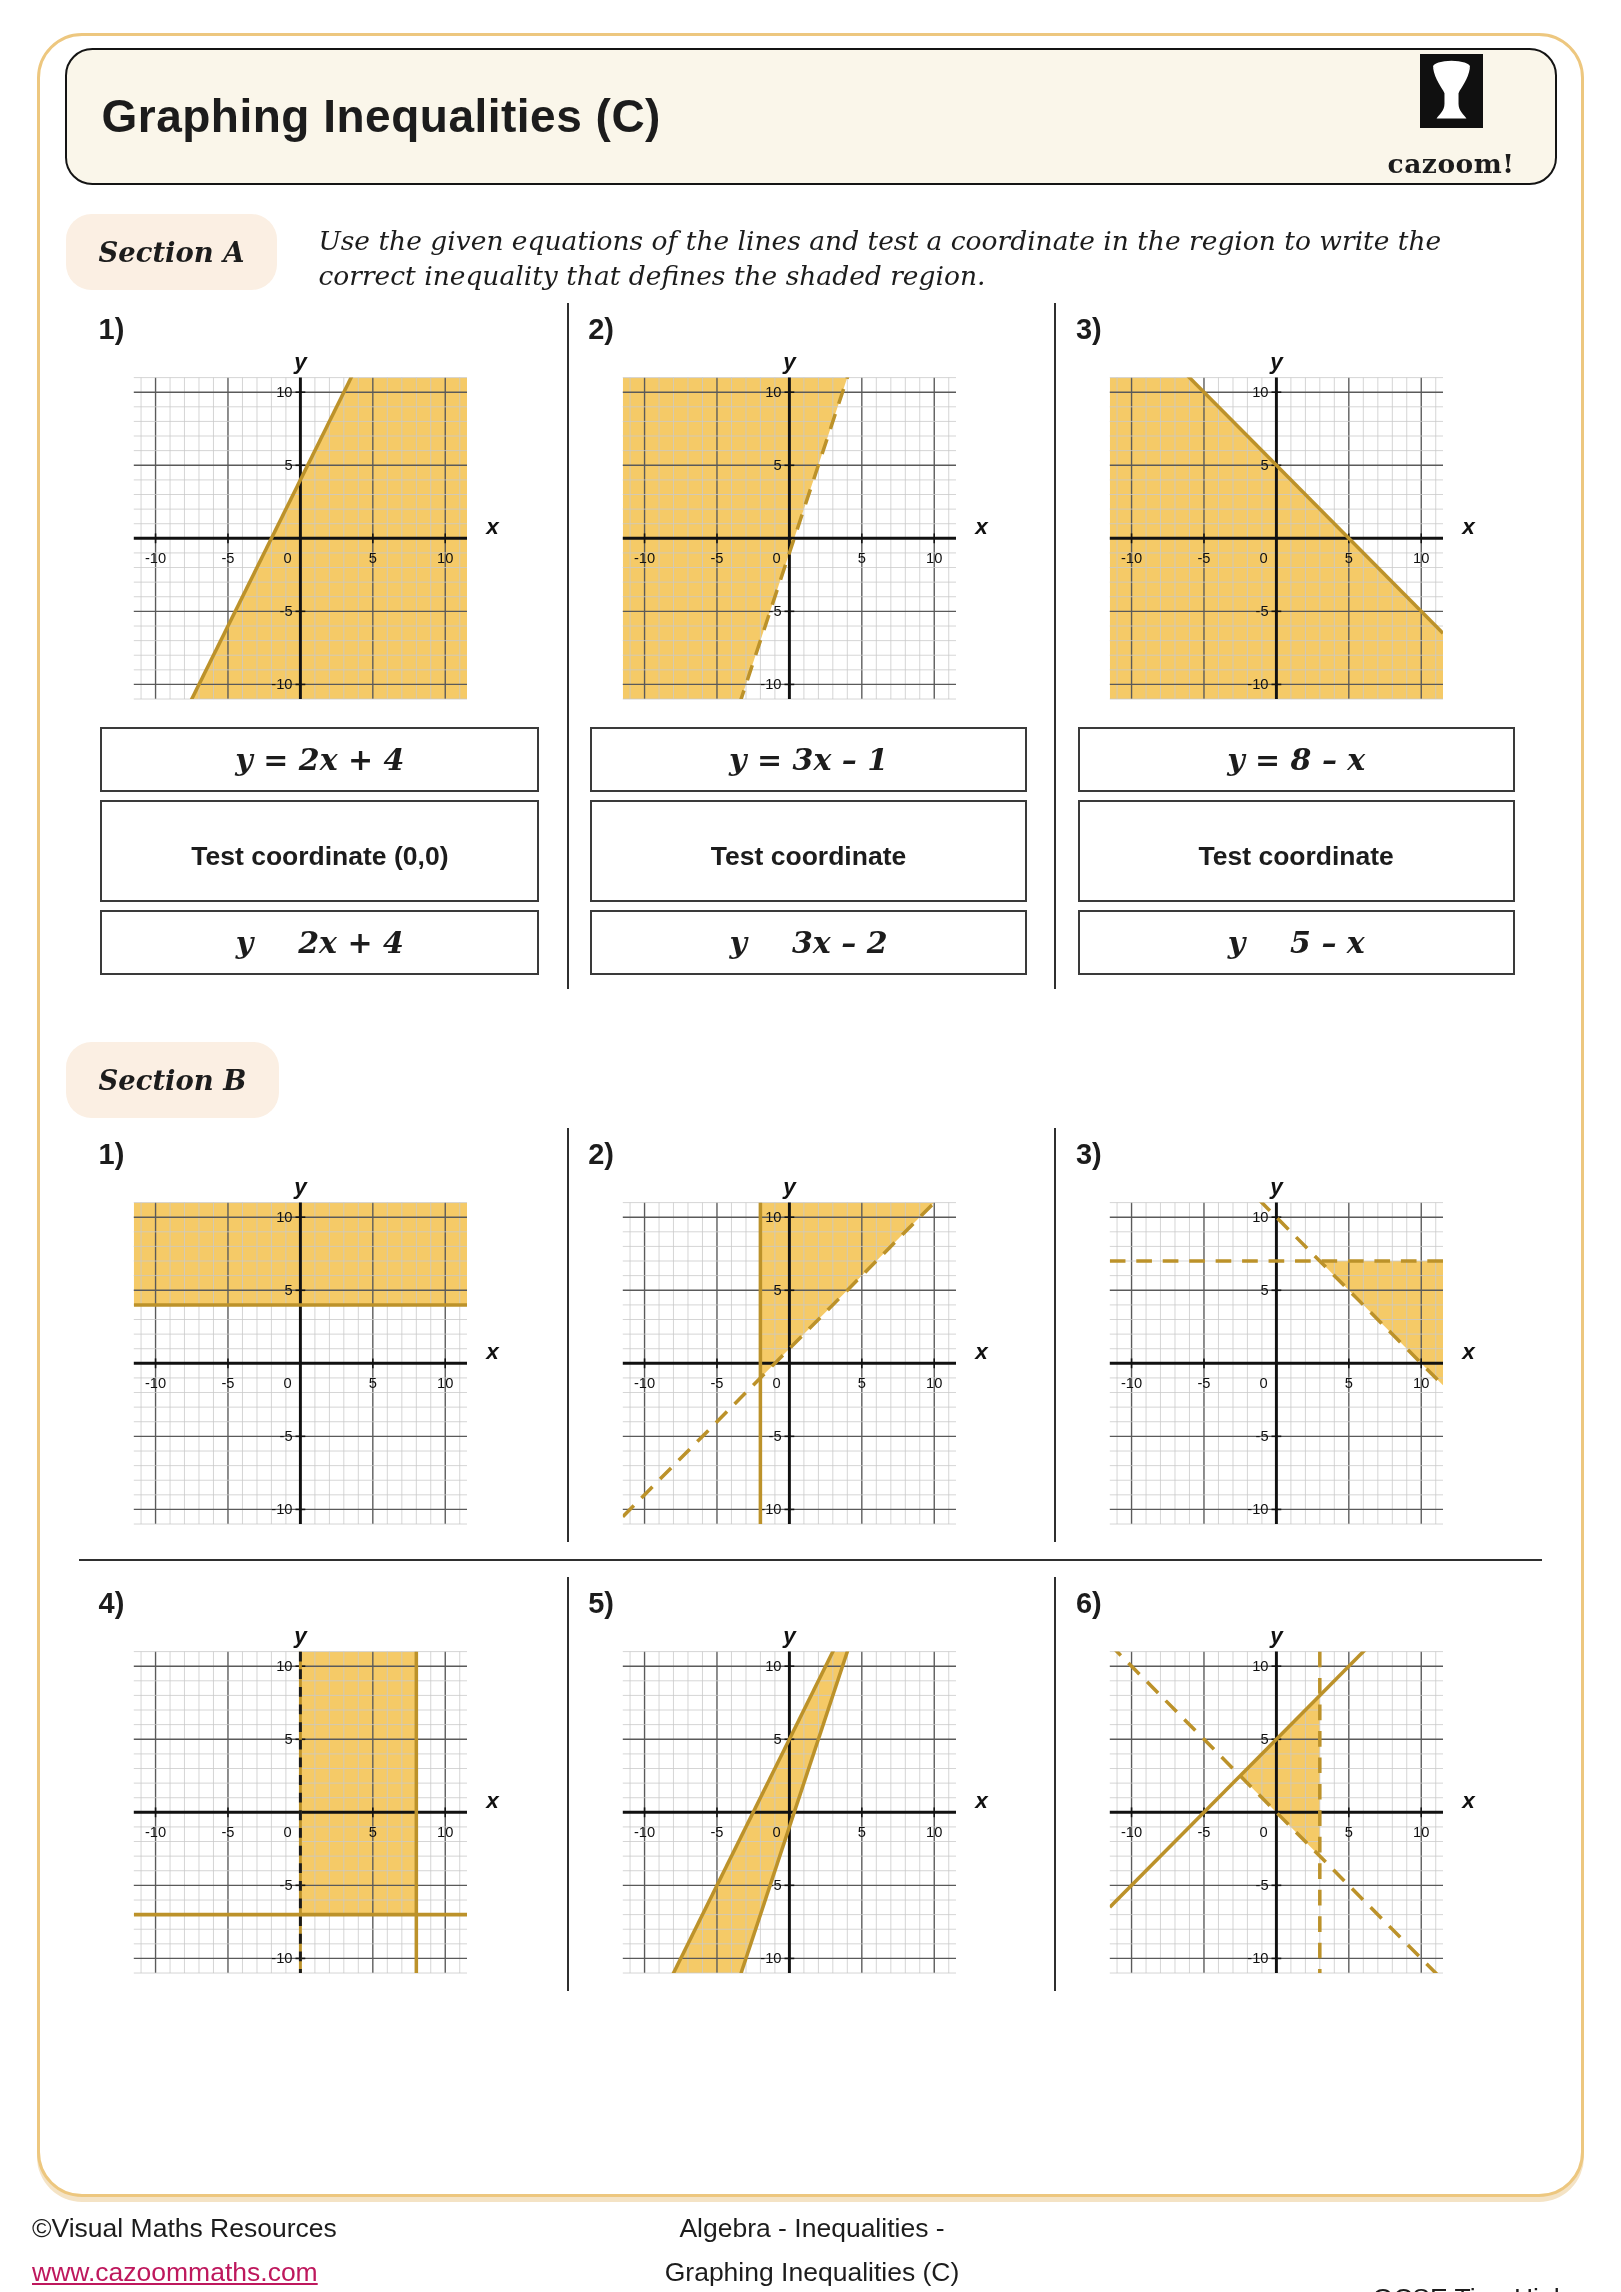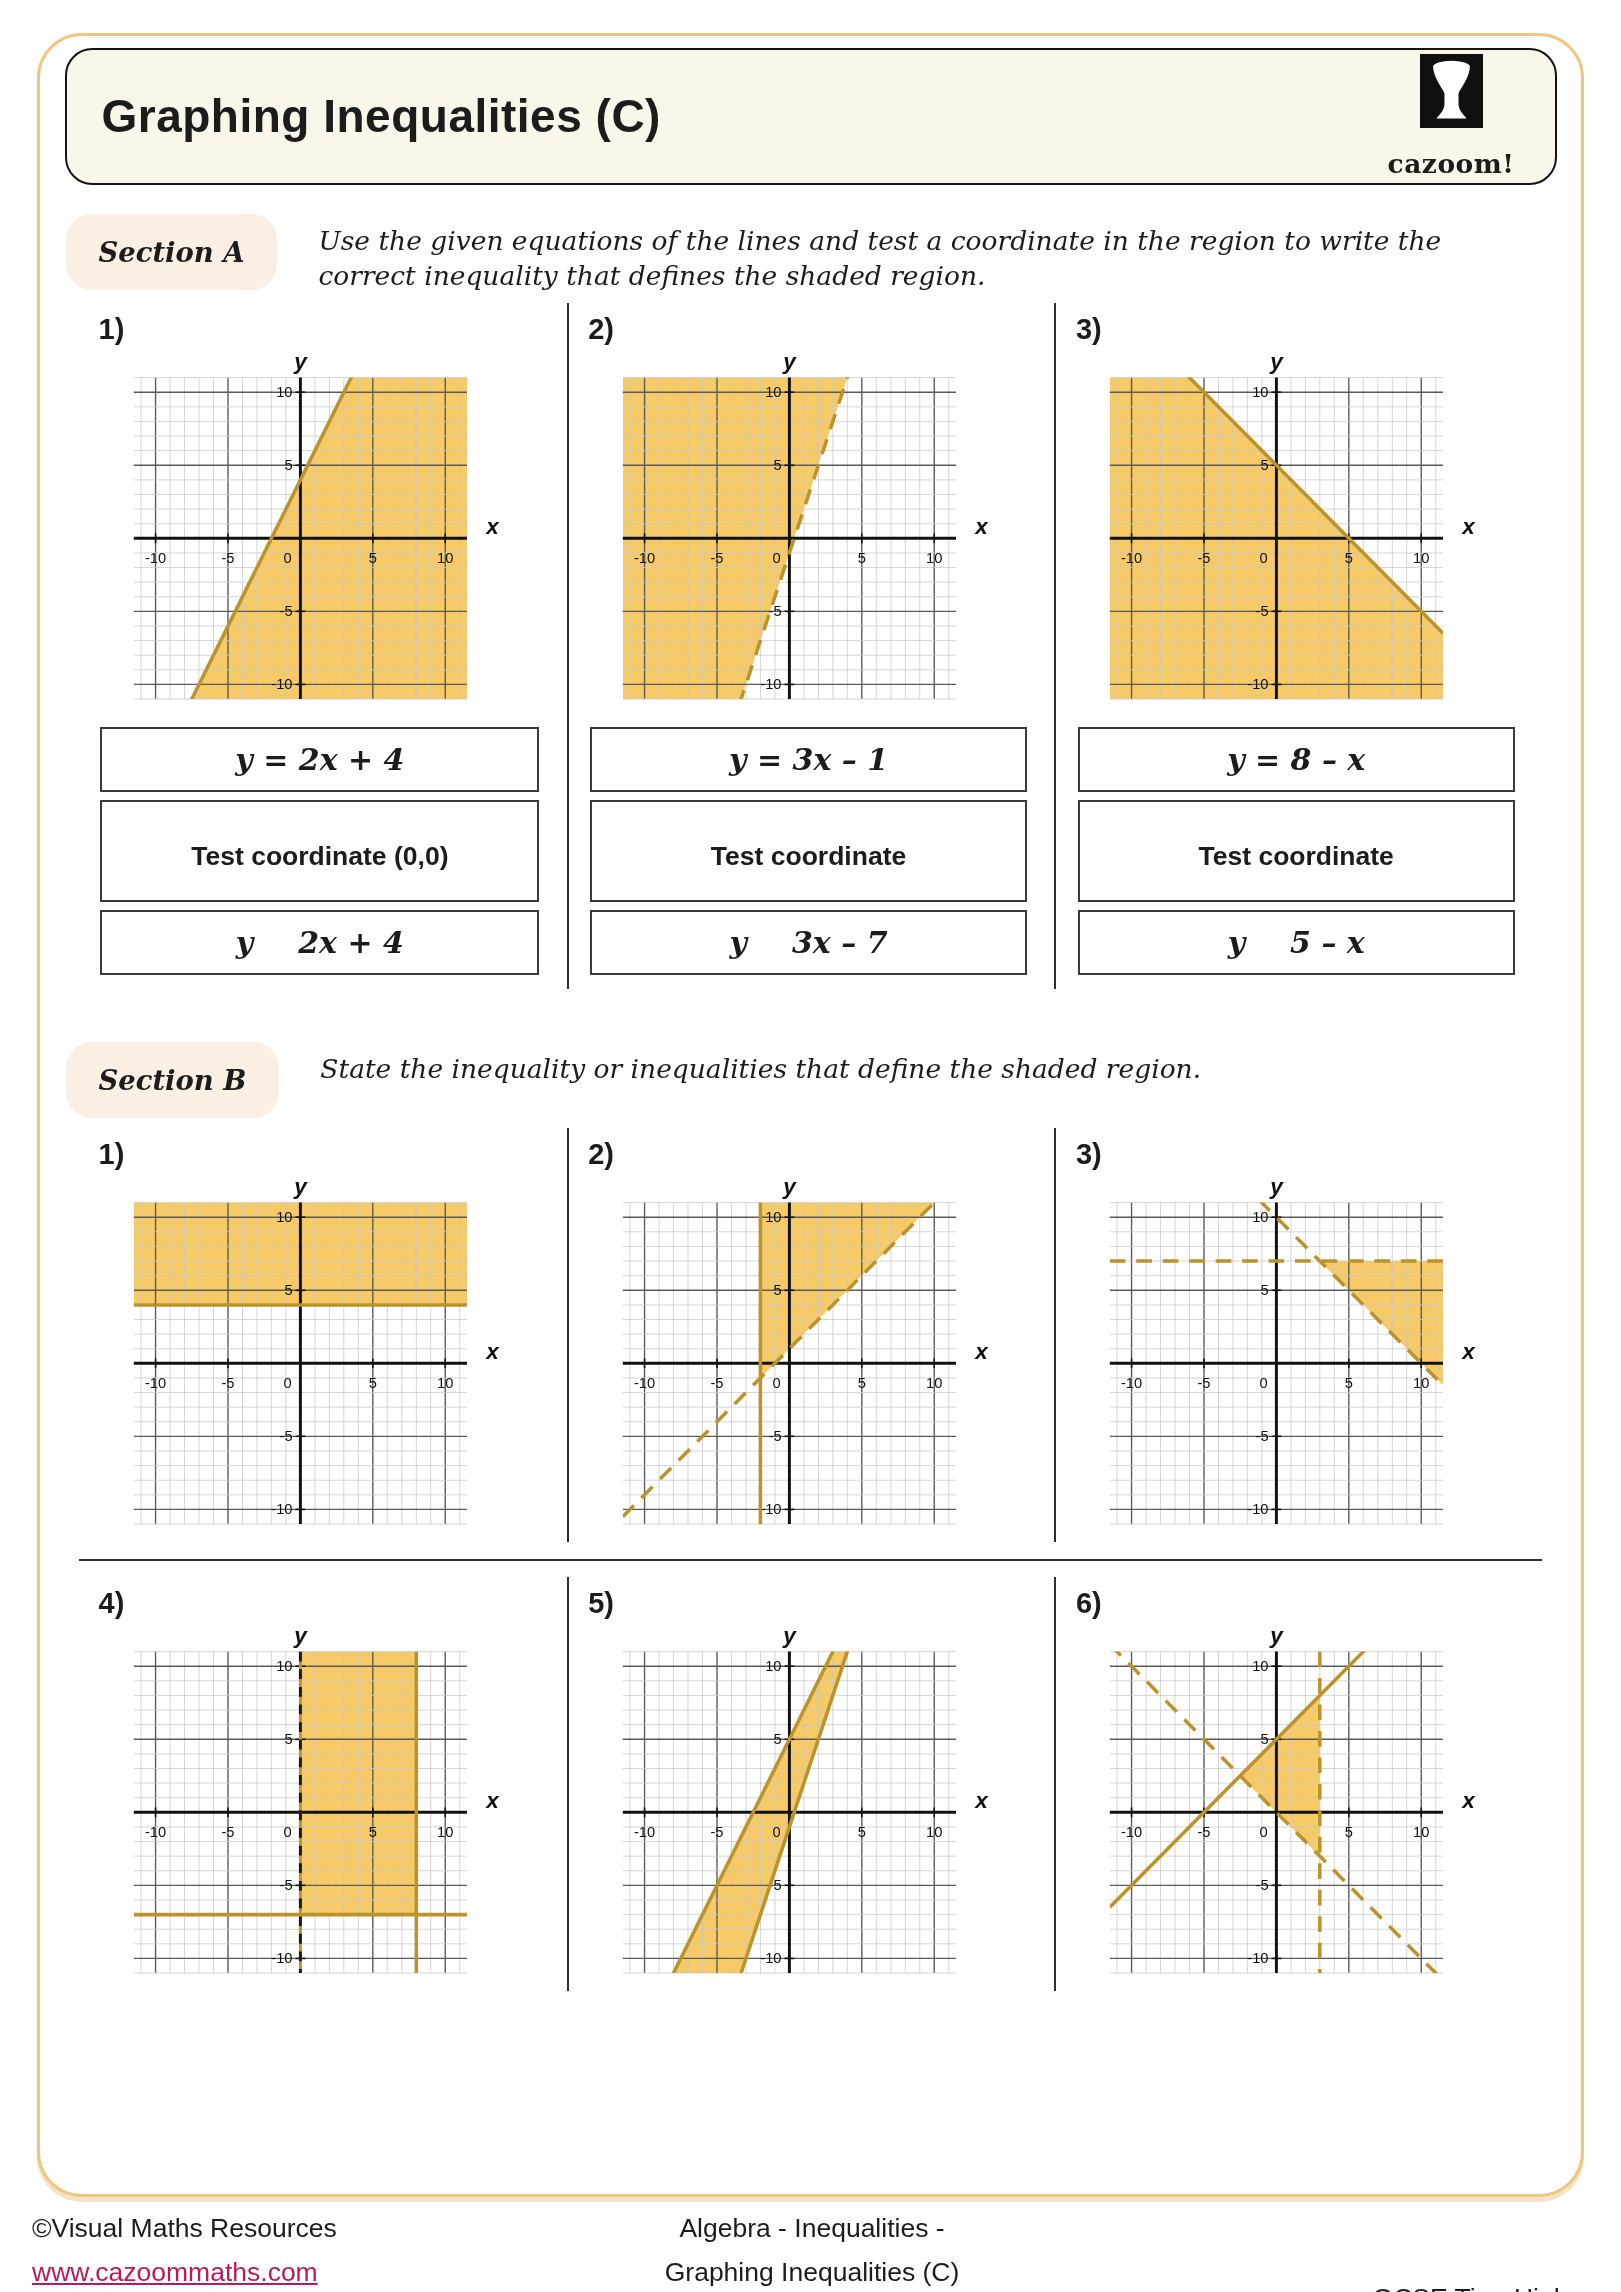--- a/index.html
+++ b/index.html
@@ -246,21 +246,21 @@
           </div>
         <div class="abox eq">
             <span class="eq-math">y = 3x – 1</span>
           </div>
         <div class="abox test">
             <span>Test coordinate</span>
           </div>
         <div class="abox ans">
             <span class="eq-math">y</span>
             <span class="ans-gap"></span>
-            <span class="eq-math">3x – 7</span>
+            <span class="eq-math">3x – 2</span>
           </div>
       </div>
       <div class="qcell div">
         <div class="qnum">3)</div>
         <div class="graph">
             <svg width="392" height="363" viewBox="0 0 400 370">
               <defs>
                 <clipPath id="cp2">
                   <rect x="10" y="30" width="340" height="328"></rect>
                 </clipPath>
@@ -344,21 +344,20 @@
         <div class="abox ans">
             <span class="eq-math">y</span>
             <span class="ans-gap"></span>
             <span class="eq-math">5 – x</span>
           </div>
       </div>
     </div>
 
     <div class="section-head" style="margin-top:53px;">
       <div class="section-label">Section B</div>
-      <div class="section-instr">State the inequality or inequalities that define the shaded region.</div>
     </div>
 
     <div class="qrow qrow-b qrow-b1">
       <div class="qcell">
         <div class="qnum">1)</div>
         <div class="graph">
             <svg width="392" height="363" viewBox="0 0 400 370">
               <defs>
                 <clipPath id="cp3">
                   <rect x="10" y="30" width="340" height="328"></rect>

